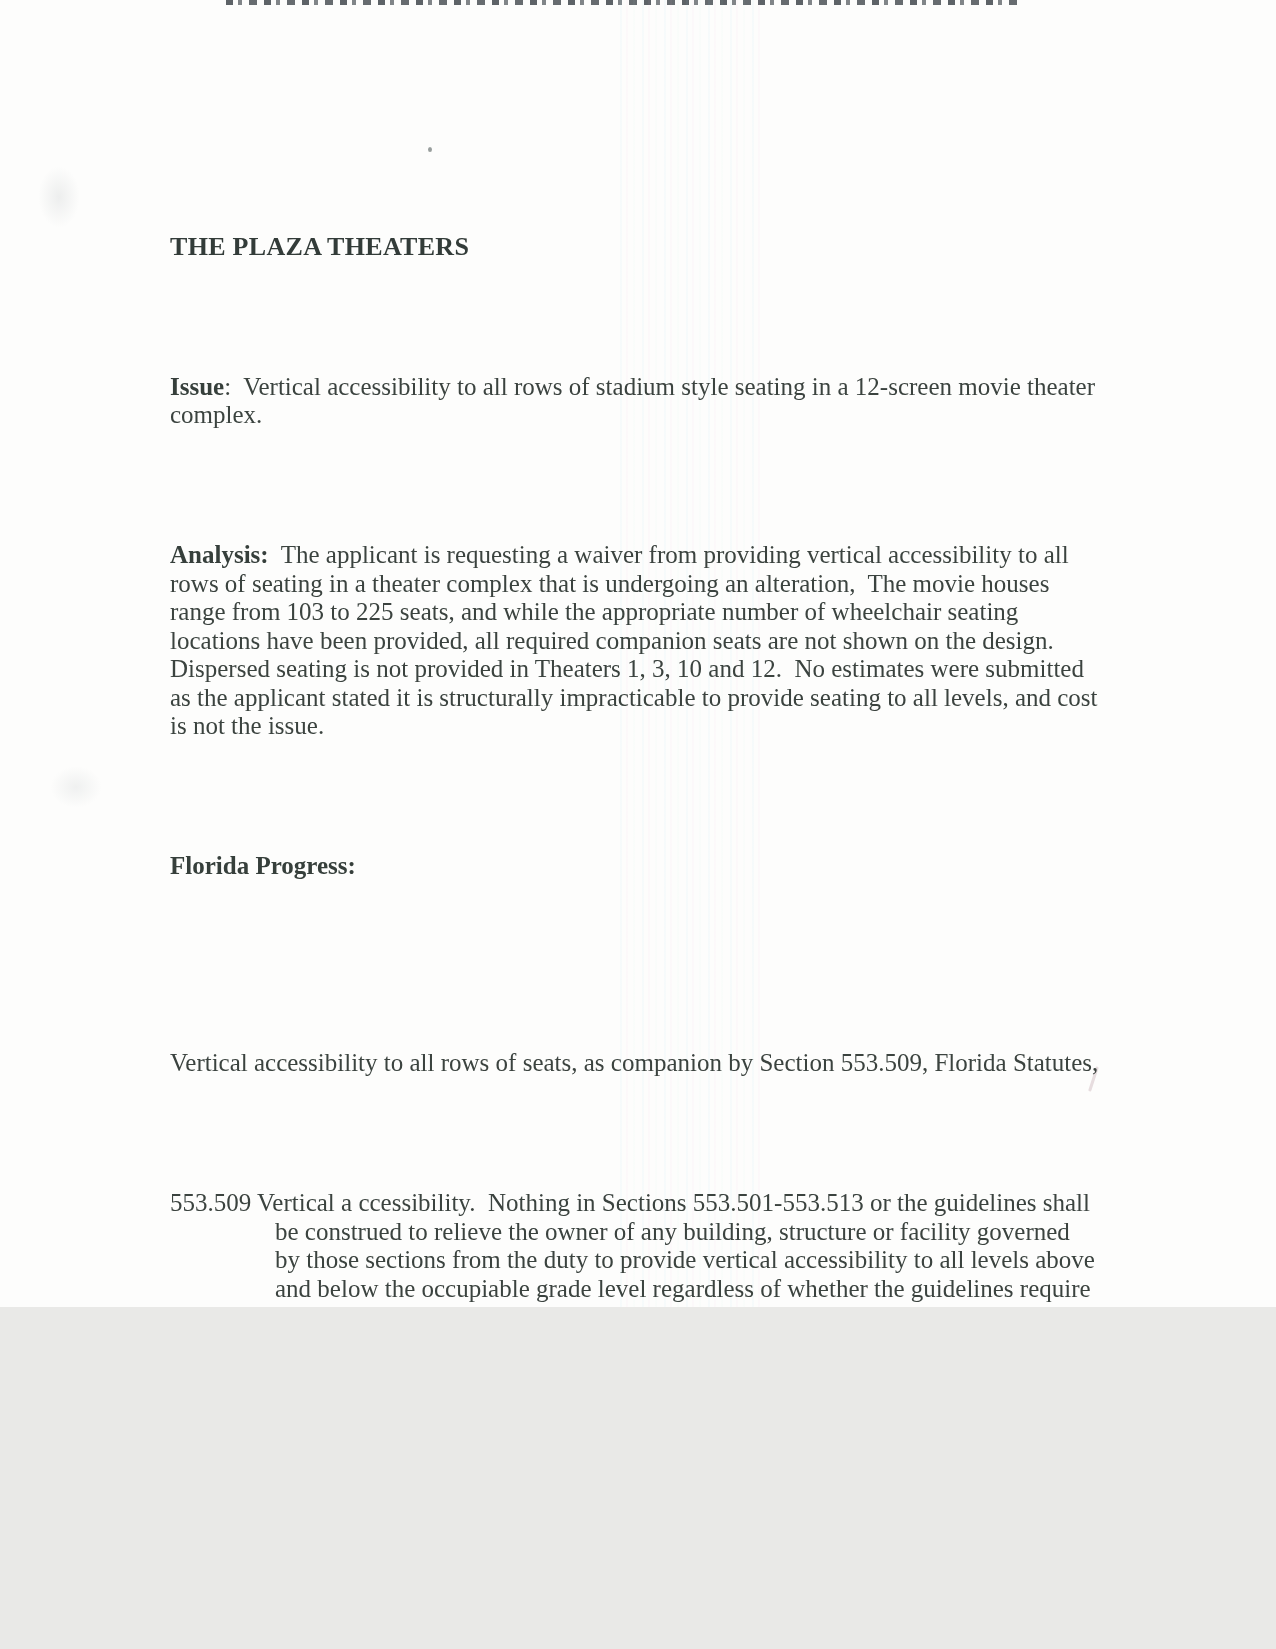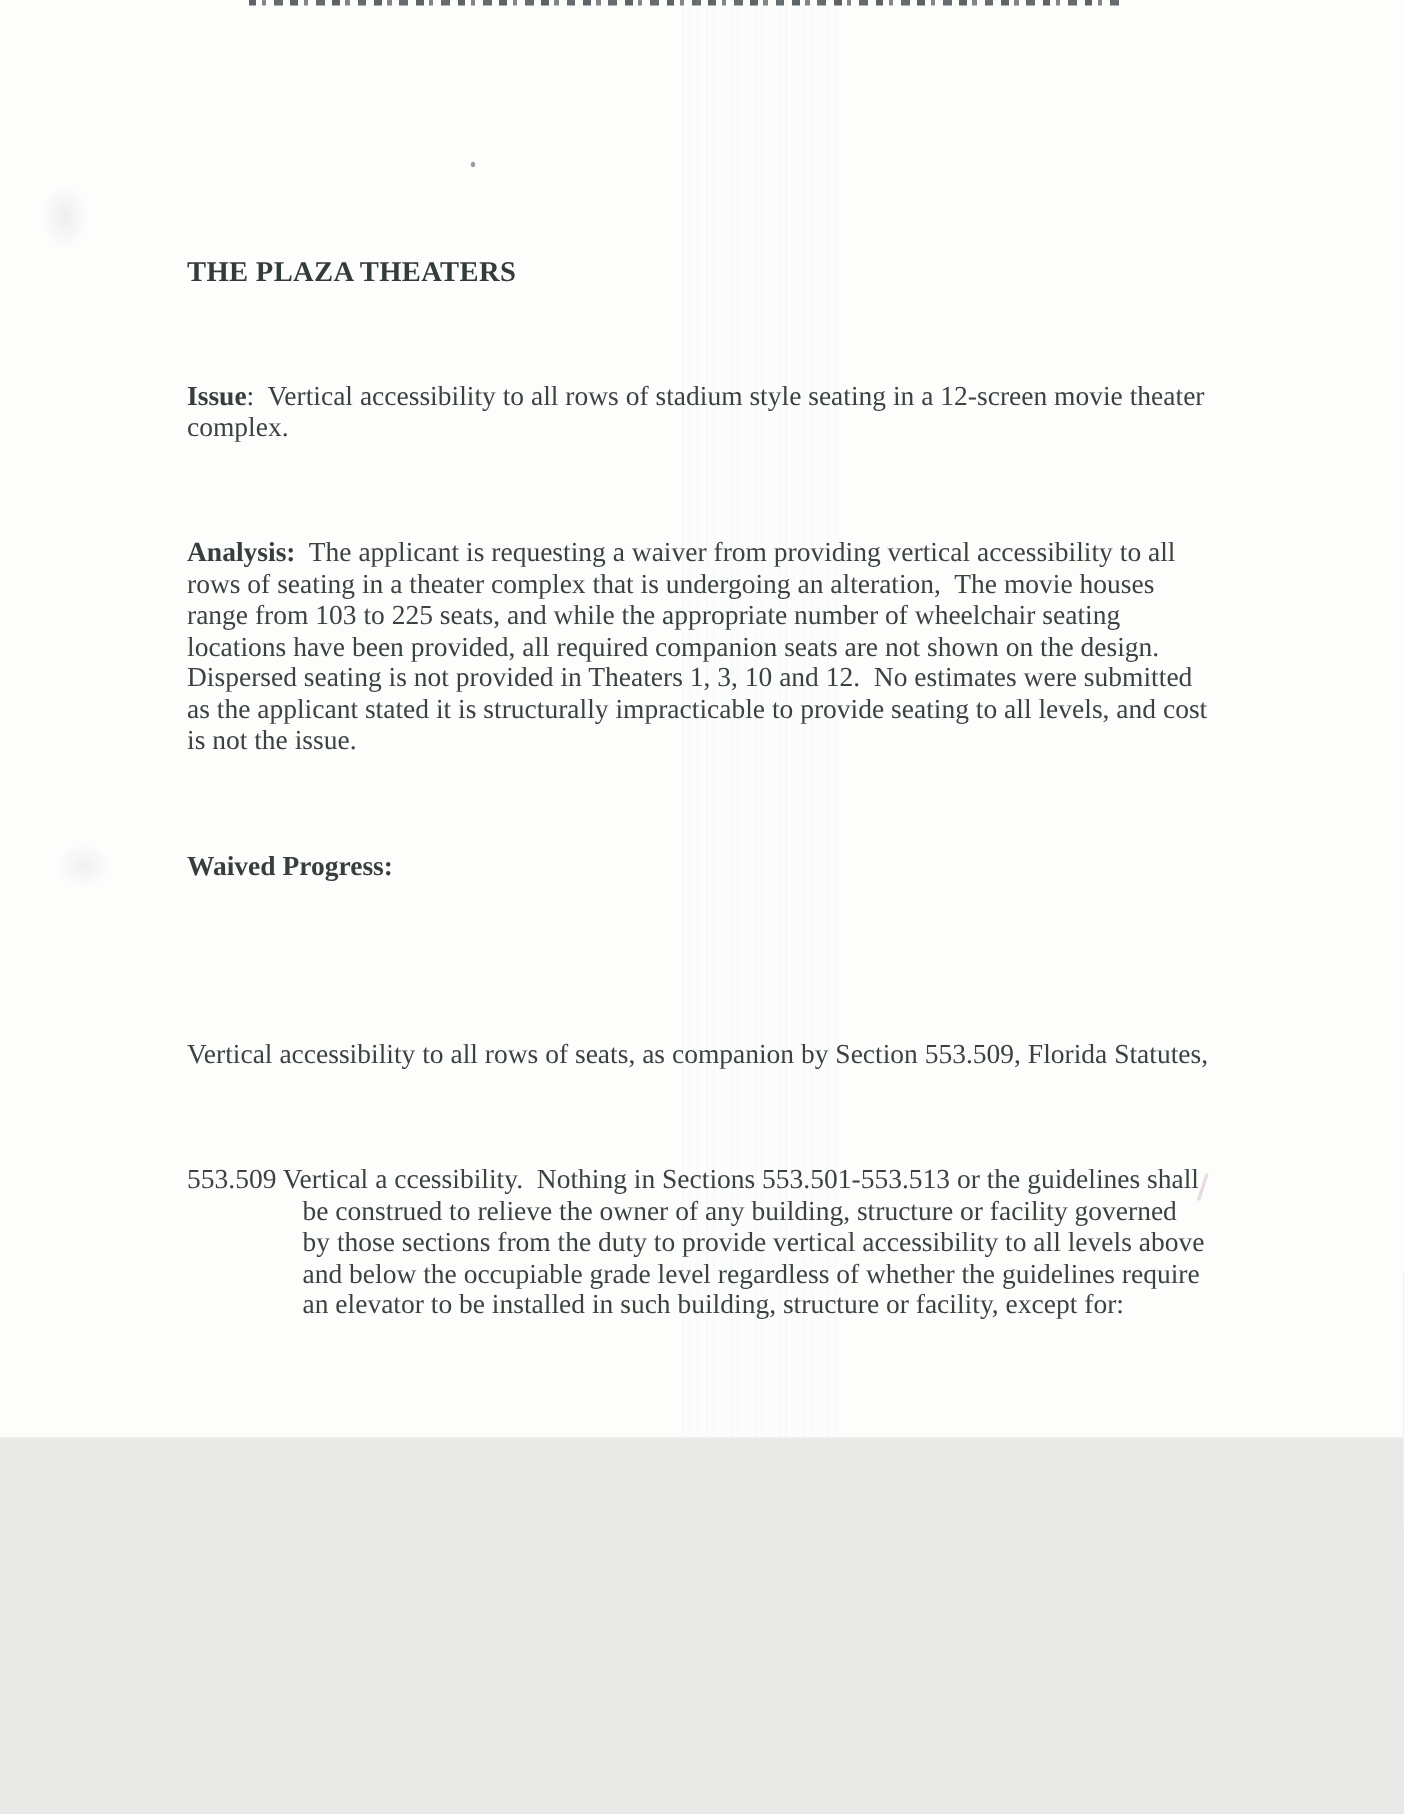--- a/index.html
+++ b/index.html
@@ -21,21 +21,21 @@
     line-height:28.5px;
     white-space:pre-wrap;
   }
   .doc-title {
     font-size:26px;
     font-weight:bold;
     letter-spacing:.3px;
     color:#333c39;
     line-height:28.5px;
   }
-  .para { }
+  .para { margin-top:26px; }
   .para strong, .heading { font-weight:bold; color:#363f3b; }
   .statute { padding-left:105px; text-indent:-105px; }
 
   
   .artifact { position:absolute; pointer-events:none; }
   .top-clip {
     top:0; left:226px; width:794px; height:5px; opacity:.85;
     background:
       repeating-linear-gradient(90deg,
         rgba(45,52,58,.90) 0 7px, transparent 7px 12px,
@@ -82,21 +82,21 @@
   <div class="artifact speck"></div>
 
   <div class="content">
 
     <h1 class="doc-title">THE PLAZA THEATERS</h1>
 
     <p class="para"><strong>Issue</strong><span>:  Vertical accessibility to all rows of stadium style seating in a 12-screen movie theater complex.</span></p>
 
     <p class="para"><strong>Analysis:</strong><span>  The applicant is requesting a waiver from providing vertical accessibility to all rows of seating in a theater complex that is undergoing an alteration,  The movie houses range from 103 to 225 seats, and while the appropriate number of wheelchair seating locations have been provided, all required companion seats are not shown on the design.  Dispersed seating is not provided in Theaters 1, 3, 10 and 12.  No estimates were submitted as the applicant stated it is structurally impracticable to provide seating to all levels, and cost is not the issue.</span></p>
 
-    <p class="para heading">Waived Progress:</p>
+    <p class="para heading">Florida Progress:</p>
 
 
 
     <p class="para">Vertical accessibility to all rows of seats, as companion by Section 553.509, Florida Statutes,</p>
 
     <p class="para statute"><span>553.509</span><span> Vertical a ccessibility.  Nothing in Sections 553.501-553.513 or the guidelines shall be construed to relieve the owner of any building, structure or facility governed by those sections from the duty to provide vertical accessibility to all levels above and below the occupiable grade level regardless of whether the guidelines require an elevator to be installed in such building, structure or facility, except for:</span></p>
 
     
 
     

